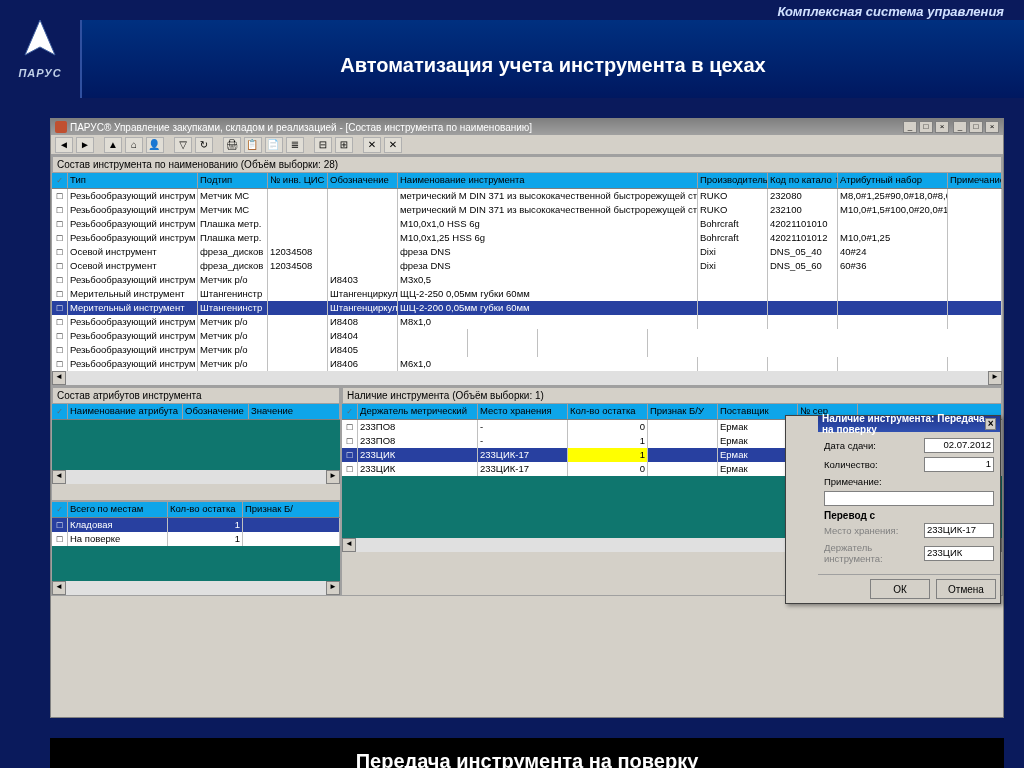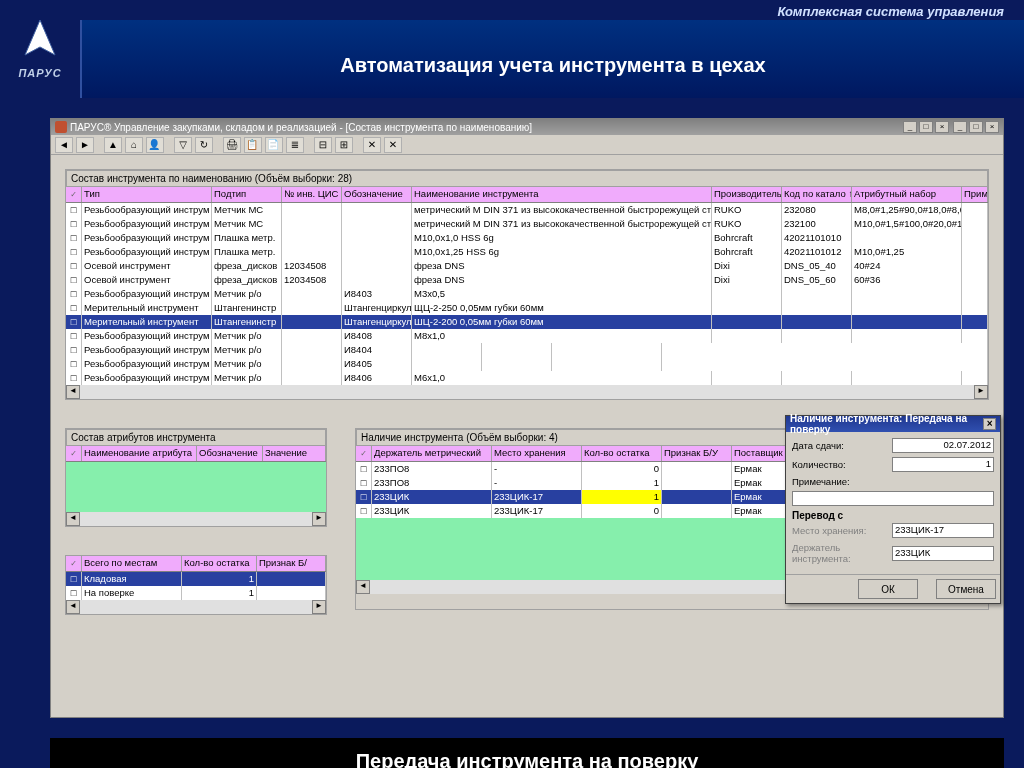--- a/index.html
+++ b/index.html
@@ -18,46 +18,46 @@
   .menubar { background: #d4d0c8; height: 18px; padding: 2px 4px; display: flex; gap: 10px; align-items: center; border-bottom: 1px solid #a0a0a0; }
   .menubar span { font-size: 10px; color: #555; }
   .menubar .file-icon { width: 12px; height: 12px; background: #e08040; border-radius: 2px; }
   .toolbar { background: #d4d0c8; height: 20px; padding: 2px 4px; display: flex; gap: 3px; align-items: center; border-bottom: 1px solid #a0a0a0; }
   .toolbar .tbtn { width: 18px; height: 16px; background: #e0ddd5; border: 1px solid #b0b0b0; display: inline-flex; align-items: center; justify-content: center; }
   .toolbar .sep { width: 4px; }
   .panel-title { background: #d4d0c8; padding: 2px 4px; font-size: 10px; border: 1px solid #a0a0a0; }
   .grid { background: #fff; }
   .grid-header { background: #d4d0c8; display: flex; border-bottom: 1px solid #808080; height: 16px; }
   .grid-header .col, .grid-row .cell { border-right: 1px solid #c0c0c0; padding: 1px 2px; font-size: 9.5px; overflow: hidden; white-space: nowrap; }
-  .grid-header .col { background: #f0abfc; border-right: 1px solid #a0a0a0; color: #000; }
+  .grid-header .col { background: #0ea5e9; border-right: 1px solid #a0a0a0; color: #000; }
   .grid-row { display: flex; height: 14px; background: #fff; }
   .grid-row.selected { background: #2840a0; color: #fff; }
   .grid-row .chk { width: 16px; text-align: center; }
   .grid-row .chk::before { content: "□"; }
   .chk-col { width: 16px; text-align: center; }
   .chk-col::before { content: "✓"; color: #666; font-size: 8px; }
   .scrollbar-h { height: 14px; background: #e0e0e0; display: flex; }
   .scrollbar-h .arrow { width: 14px; background: #d4d0c8; border: 1px solid #808080; text-align: center; font-size: 8px; }
   .scrollbar-h .arrow.right { margin-left: auto; }
-  .panel { border: 1px solid #a0a0a0; margin: 14px; }
+  .panel { border: 1px solid #a0a0a0; margin: 0; }
   .lower { display: flex; height: 210px; }
   .lower-left { width: 290px; display: flex; flex-direction: column; }
   .lower-right { flex: 1; display: flex; flex-direction: column; }
-  .grid-body { background: #86efac; overflow: hidden; position: relative; }
-  .dialog { position: absolute; right: 2px; top: 296px; width: 216px; background: #d4d0c8; border: 1px solid #404040; box-shadow: 2px 2px 4px rgba(0,0,0,0.4); font-size: 10px; }
+  .grid-body { background: #0f766e; overflow: hidden; position: relative; }
+  .dialog { position: absolute; right: 2px; top: 296px; width: 216px; background: #d4d0c8; border: 1px solid #404040; box-shadow: 2px 2px 4px rgba(0,0,0,0.4); font-size: 10px; padding-left: 32px; }
   .dialog-title { background: linear-gradient(#203890,#3050b0); color: #fff; padding: 2px 4px; display: flex; align-items: center; height: 16px; font-weight: bold; }
   .dialog-title .close { margin-left: auto; width: 14px; height: 12px; background: #d4d0c8; color: #000; text-align: center; line-height: 10px; border: 1px solid #808080; }
   .dialog-body { padding: 6px; }
   .dlg-row { display: flex; margin-bottom: 4px; align-items: center; }
   .dlg-label { width: 100px; color: #000; font-size: 9.5px; }
   .dlg-label.disabled { color: #808080; }
   .dlg-input { flex: 1; border: 1px solid #808080; background: #fff; height: 15px; padding: 0 2px; font-size: 9.5px; text-align: right; }
   .dlg-input.left { text-align: left; }
   .dlg-section { font-weight: bold; margin: 4px 0 2px; font-size: 10px; }
-  .dlg-buttons { display: flex; justify-content: flex-end; gap: 18px; padding: 4px; border-top: 1px solid #a0a0a0; }
+  .dlg-buttons { display: flex; justify-content: flex-end; gap: 6px; padding: 4px; border-top: 1px solid #a0a0a0; }
   .dlg-btn { width: 60px; height: 20px; background: #d4d0c8; border: 1px solid #808080; font-size: 10px; }
   .bottom-title { background: #000; color: #fff; text-align: center; font-size: 20px; font-weight: bold; padding: 12px 0; margin: 20px 20px 0 50px; }
   .highlight-cell { background: #ffff00 !important; color: #000; }
   .totals { display: flex; flex-direction: column; }
 </style>
 </head>
 <body>
 
 <div class="slide-header">Комплексная система управления</div>
 <div class="logo-area">
@@ -326,21 +326,21 @@
             </div>
           </div>
         <div class="scrollbar-h">
             <span class="arrow">◄</span>
             <span class="arrow right">►</span>
           </div>
       </div>
     </div>
     <div class="lower-right">
       <div class="panel" style="flex:1">
-        <div class="panel-title">Наличие инструмента (Объём выборки: 4)</div>
+        <div class="panel-title">Наличие инструмента (Объём выборки: 1)</div>
         <div class="grid-header">
           <div class="col chk-col"></div>
           <div class="col" style="width:120px">Держатель метрический</div>
           <div class="col" style="width:90px">Место хранения</div>
           <div class="col" style="width:80px">Кол-во остатка</div>
           <div class="col" style="width:70px">Признак Б/У</div>
           <div class="col" style="width:80px">Поставщик</div>
           <div class="col" style="width:60px">№ сер</div>
           <div class="col" style="flex:1"></div>
         </div>

